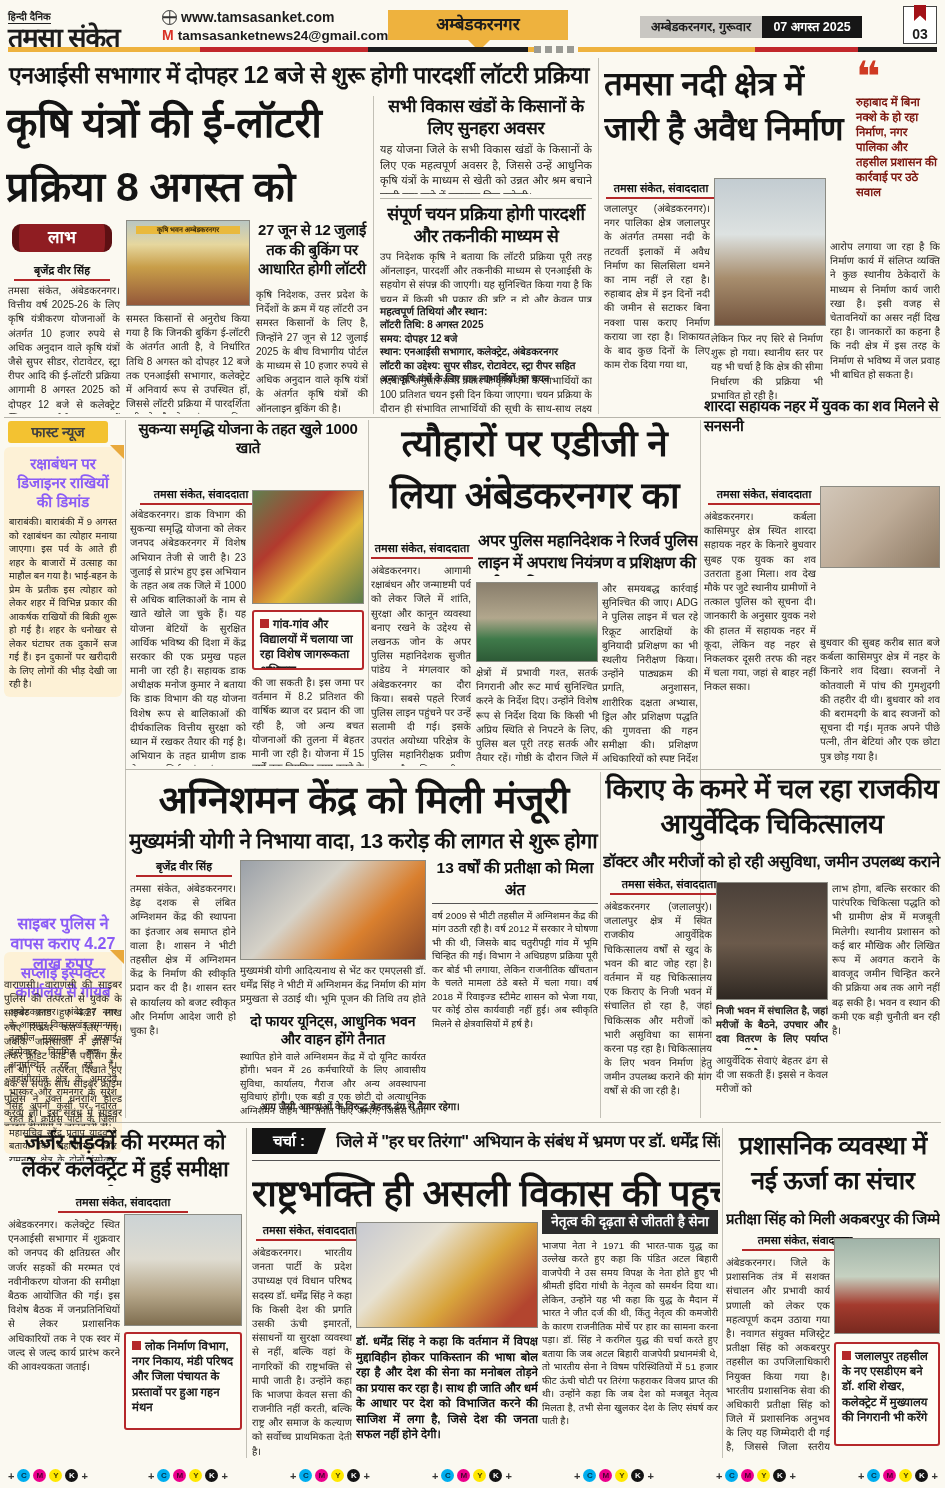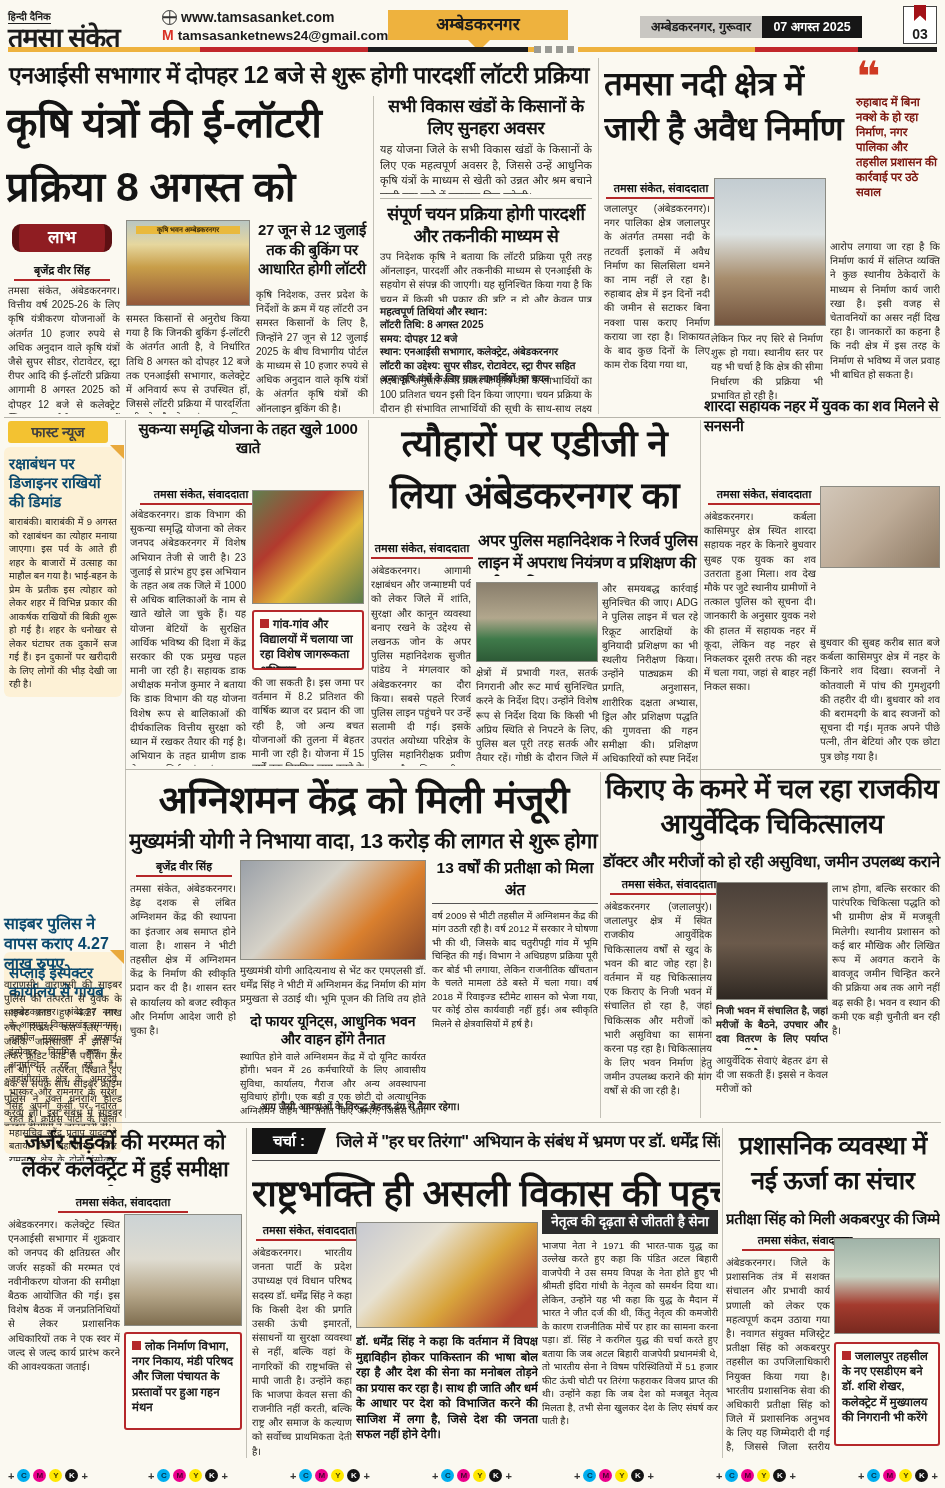--- a/index.html
+++ b/index.html
@@ -14,21 +14,21 @@
       border-bottom:2px solid #b5282a;padding-bottom:2px;overflow:hidden;white-space:nowrap;}
   .ph{border:1px solid #8b8b83;box-sizing:border-box;overflow:hidden;}
   .ins{border:2px solid #b5282a;border-radius:3px;background:#fffdf6;box-sizing:border-box;
        padding:5px 6px;font-weight:bold;font-size:11.5px;line-height:1.32;overflow:hidden;}
   .blt{display:inline-block;width:9px;height:9px;background:#b5282a;margin-right:4px;}
   .vl{position:absolute;width:1px;background:#c2c0b6;}
   .hr{position:absolute;height:1px;background:#b7b5ab;}
   .cream{background:#fdf1d6;border-radius:6px;box-sizing:border-box;position:relative;}
   .cream:before{content:"";position:absolute;right:-2px;top:-2px;width:14px;height:14px;background:#e9a93c;
                 clip-path:polygon(100% 0,0 0,100% 100%);}
-  .fn-h{font-weight:bold;font-size:15px;line-height:1.25;color:#0c4a6e;padding-top:6px;}
+  .fn-h{font-weight:bold;font-size:15px;line-height:1.25;text-align:center;color:#8b5cf6;padding-top:6px;}
   .boxh{font-weight:bold;text-align:center;color:#111;}
   .cmyk{position:absolute;bottom:6px;display:flex;gap:3px;align-items:center;}
   .cmyk .dot{width:13px;height:13px;border-radius:50%;font-size:8px;font-weight:bold;
              display:flex;align-items:center;justify-content:center;}
   .dC{background:#00aeef;color:#00344d;} .dM{background:#ec008c;color:#4d0030;}
   .dY{background:#ffe800;color:#4d4400;} .dK{background:#141414;color:#fff;}
   .reg{font-size:11px;color:#333;font-weight:bold;}
   .qg{color:#cf3a23;font-size:42px;line-height:0.8;font-weight:bold;}
   .capb{font-weight:bold;font-size:11.5px;line-height:1.35;text-align:justify;color:#111;overflow:hidden;}
 </style>

